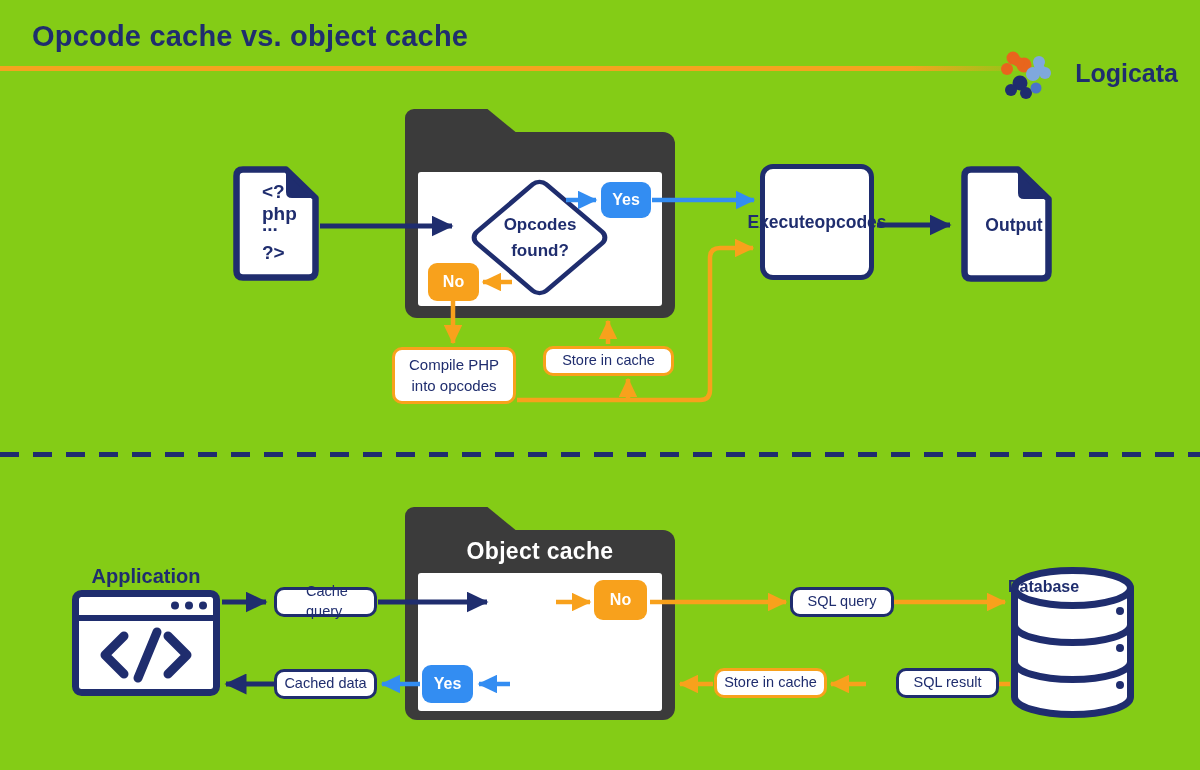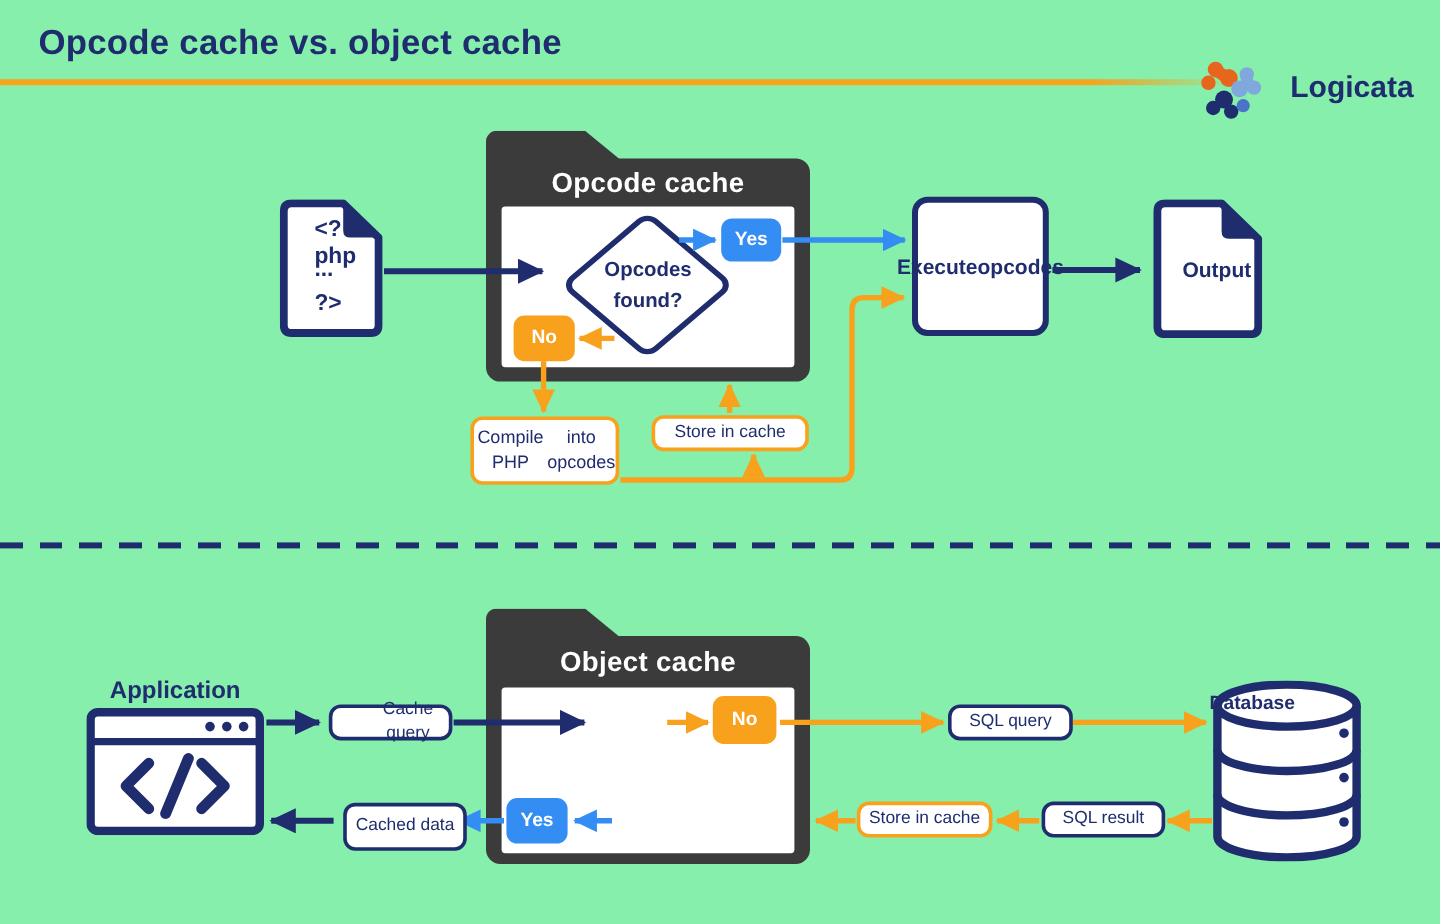--- a/index.html
+++ b/index.html
@@ -3,21 +3,21 @@
 <meta charset="utf-8">
 <style>
   :root{
     --navy:#1f2d6e;
     --orange:#f8a11c;
     --blue:#338df2;
     --folder:#3b3b3b;
   }
   *{margin:0;padding:0;box-sizing:border-box;}
   body{background:#fff;font-family:"Liberation Sans",sans-serif;}
-  #canvas{position:relative;width:1200px;height:770px;background:#86efac;overflow:hidden;}
+  #canvas{position:relative;width:1200px;height:770px;background:#84cc16;overflow:hidden;}
   .abs{position:absolute;}
 
   
   .page-title{left:32px;top:20px;font-size:29px;font-weight:800;color:var(--navy);letter-spacing:.2px;}
   .title-rule{left:0;top:66px;width:1032px;height:5px;background:linear-gradient(90deg,#f5a41f 88%,rgba(245,164,31,0));}
   .brand{right:22px;top:46px;display:flex;align-items:center;gap:24px;}
   .brand-text{font-size:25px;font-weight:bold;color:var(--navy);}
 
   
   .divider{left:0;top:452px;width:1200px;height:5px;
@@ -36,22 +36,22 @@
   .diamond-text{position:absolute;inset:0;display:flex;flex-direction:column;align-items:center;justify-content:center;
     color:var(--navy);font-weight:bold;font-size:17px;line-height:1.55;z-index:2;}
 
   
   .badge{display:flex;align-items:center;justify-content:center;color:#fff;font-weight:bold;
     font-size:16px;border-radius:9px;z-index:7;}
   .badge.blue{background:var(--blue);}
   .badge.orange{background:var(--orange);}
 
   
-  .lblbox{display:flex;flex-direction:row;align-items:center;justify-content:center;background:#fff;
-    border-radius:10px;color:var(--navy);font-size:14.5px;line-height:1.35;text-align:center;z-index:7;}
+  .lblbox{display:flex;flex-direction:column;align-items:center;justify-content:center;background:#fff;
+    border-radius:10px;color:var(--navy);font-size:14.5px;line-height:1.35;z-index:7;}
   .b-navy{border:3.5px solid var(--navy);}
   .b-orange{border:3.5px solid var(--orange);}
 
   .procbox{display:flex;flex-direction:row;align-items:center;justify-content:center;background:#fff;
     border:5px solid var(--navy);border-radius:13px;color:var(--navy);font-weight:bold;font-size:17.5px;line-height:1.5;z-index:6;}
 
   .doc-text{position:absolute;color:var(--navy);font-weight:bold;z-index:6;margin-left:16px;}
   .app-label{color:var(--navy);font-weight:bold;font-size:20px;text-align:center;}
   .db-label{color:var(--navy);font-weight:bold;font-size:16px;text-align:left;z-index:6;}
 
@@ -101,21 +101,20 @@
       <path d="M10,3.5 H53 L82.5,32 V105 q0,6.5 -6.5,6.5 H10 q-6.5,0 -6.5,-6.5 V10 q0,-6.5 6.5,-6.5 Z" fill="#fff" stroke="#1f2d6e" stroke-width="6.5" stroke-linejoin="round"></path>
       <path d="M55,6 L80,30 L59,30 q-4,0 -4,-4 Z" fill="#1f2d6e" stroke="#1f2d6e" stroke-width="4" stroke-linejoin="round"></path>
     </svg>
     <div class="doc-text" style="left:13px;top:15px;font-size:19px;">&lt;?php</div>
     <div class="doc-text" style="left:13px;top:48px;font-size:19px;">...</div>
     <div class="doc-text" style="left:13px;top:76px;font-size:19px;">?&gt;</div>
   </div>
 
   <div class="abs folder-tab" style="left:405px;top:109px;width:113px;height:25px;z-index:2;"></div>
   <div class="abs folder-body" style="left:405px;top:132px;width:270px;height:186px;z-index:2;">
-    <div class="folder-title" style="top:0;height:40px;">Opcode cache</div>
     <div class="folder-panel" style="left:13px;top:40px;width:244px;height:134px;"></div>
   </div>
 
   <div class="abs diamond-wrap" style="left:467px;top:176px;width:146px;height:124px;">
     <div class="diamond-shape" style="left:21px;top:10px;width:103px;height:103px;transform:scale(1,.85) rotate(45deg);"></div>
     <div class="diamond-text">
       <span>Opcodes</span>
       <span>found?</span>
     </div>
   </div>
@@ -152,34 +151,34 @@
       <circle cx="131" cy="15.5" r="4" fill="#1f2d6e"></circle>
       <g stroke="#1f2d6e" stroke-width="9" stroke-linecap="round" stroke-linejoin="round" fill="none">
         <polyline points="52,46 33,65 52,84"></polyline>
         <line x1="85" y1="42" x2="66" y2="88"></line>
         <polyline points="96,46 115,65 96,84"></polyline>
       </g>
     </svg>
   </div>
 
   <div class="abs lblbox b-navy" style="left:274px;top:587px;width:103px;height:30px;padding-left:29px;">Cache query</div>
-  <div class="abs lblbox b-navy" style="left:286px;top:669px;width:103px;height:40px;">Cached data</div>
+  <div class="abs lblbox b-navy" style="left:274px;top:669px;width:103px;height:30px;">Cached data</div>
 
   <div class="abs folder-tab" style="left:405px;top:507px;width:113px;height:25px;z-index:2;"></div>
   <div class="abs folder-body" style="left:405px;top:530px;width:270px;height:190px;z-index:2;">
     <div class="folder-title" style="top:0;height:43px;">Object cache</div>
     <div class="folder-panel" style="left:13px;top:43px;width:244px;height:138px;"></div>
   </div>
 
 
   <div class="abs badge orange" style="left:594px;top:580px;width:53px;height:40px;">No</div>
   <div class="abs badge blue" style="left:422px;top:665px;width:51px;height:38px;">Yes</div>
 
   <div class="abs lblbox b-navy" style="left:790px;top:587px;width:104px;height:30px;">SQL query</div>
-  <div class="abs lblbox b-navy" style="left:868px;top:668px;width:103px;height:30px;">SQL result</div>
+  <div class="abs lblbox b-navy" style="left:896px;top:668px;width:103px;height:30px;">SQL result</div>
   <div class="abs lblbox b-orange" style="left:714px;top:668px;width:113px;height:30px;">Store in cache</div>
 
   <div class="abs" style="left:1008px;top:567px;width:129px;height:151px;z-index:3;">
     <svg width="129" height="151" viewBox="0 0 129 151">
       <path d="M6.5,21 V130 A58,17.5 0 0 0 122.5,130 V21" fill="#fff" stroke="#1f2d6e" stroke-width="7"></path>
       <path d="M6.5,58 A58,17.5 0 0 0 122.5,58" fill="none" stroke="#1f2d6e" stroke-width="7"></path>
       <path d="M6.5,95 A58,17.5 0 0 0 122.5,95" fill="none" stroke="#1f2d6e" stroke-width="7"></path>
       <ellipse cx="64.5" cy="21" rx="58" ry="17.5" fill="#fff" stroke="#1f2d6e" stroke-width="7"></ellipse>
       <circle cx="112" cy="44" r="4" fill="#1f2d6e"></circle>
       <circle cx="112" cy="81" r="4" fill="#1f2d6e"></circle>

